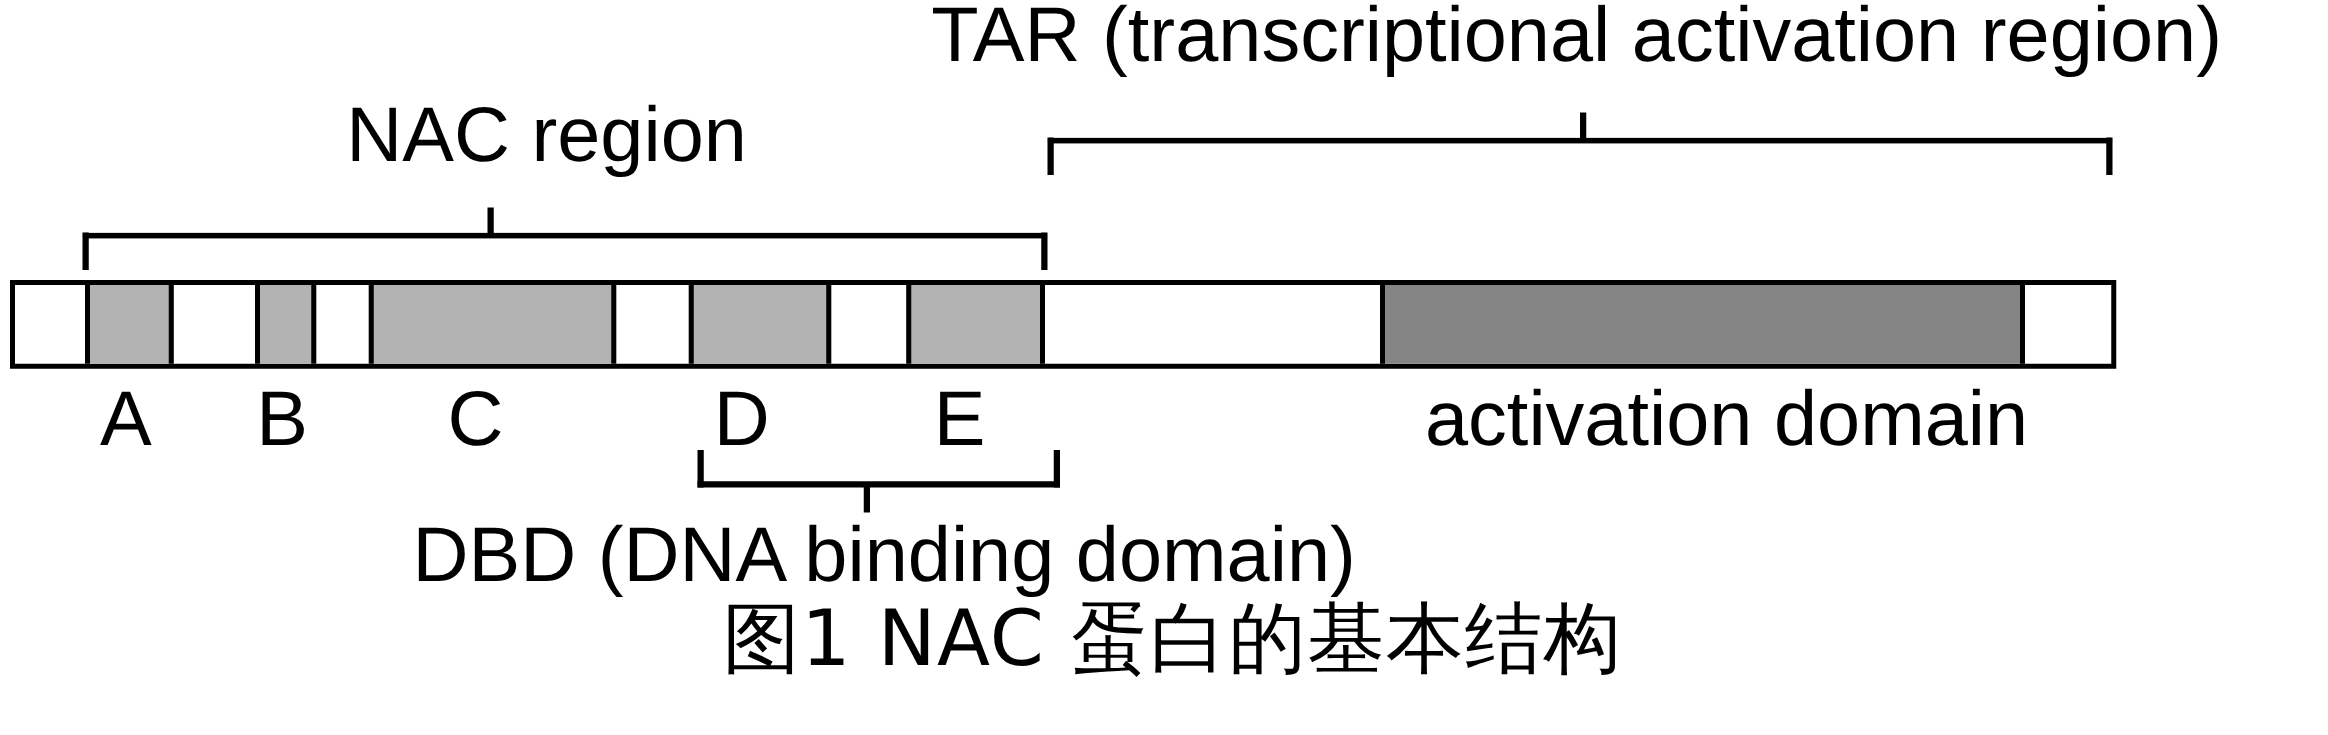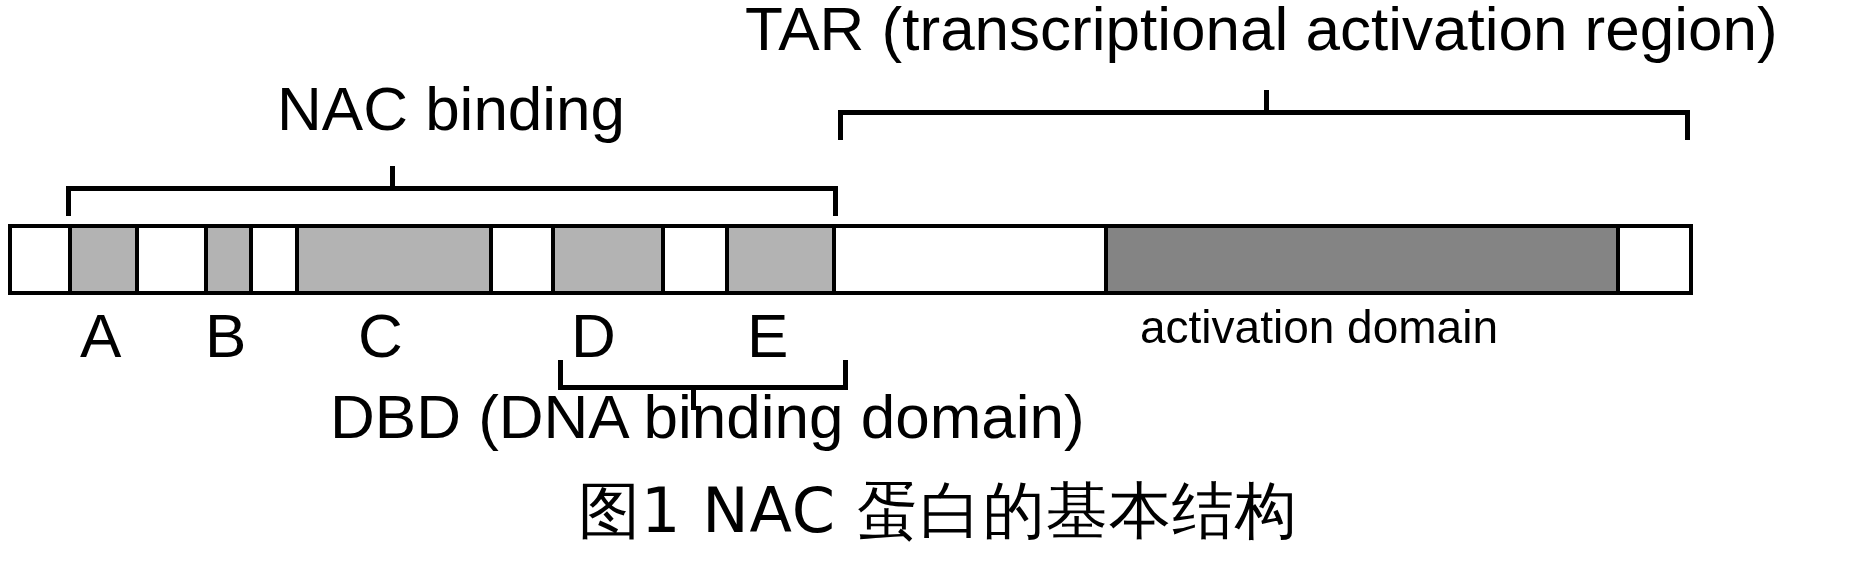--- a/index.html
+++ b/index.html
@@ -10,21 +10,21 @@
     color:#000000;
     overflow:hidden;
   }
   #stage { position:relative; width:1862px; height:516px; }
 
   .txt { position:absolute; white-space:nowrap; line-height:1; }
 
   
   #tar-label      { left:745px;  top:-2px;  font-size:62px; }
   #nac-label      { left:277px;  top:78px;  font-size:62px; }
-  #dbd-label      { left:330px;  top:386px; font-size:62px; }
+  #dbd-label      { left:330px;  top:414px; font-size:62px; }
   #caption        { left:578px;  top:480px; font-size:62px; letter-spacing:1px;
                     font-family:"DejaVu Sans", sans-serif; }
 
   
   #bar {
     position:absolute; left:8px; top:224px;
     width:1685px; height:71px;
     box-sizing:border-box;
     border:4px solid #000000;
     background:#ffffff;
@@ -33,21 +33,21 @@
     position:absolute; top:0; height:63px;
     box-sizing:border-box;
     border-left:4px solid #000;
     border-right:4px solid #000;
   }
   .seg.light { background:#b3b3b3; }
   .seg.dark  { background:#848484; }
 
   
   .seg-letter { position:absolute; top:300px; font-size:62px; }
-  .ad-label   { position:absolute; top:300px; font-size:46px; }
+  .ad-label   { position:absolute; top:300px; font-size:62px; }
 
   
   .bracket-top { position:absolute; }
   .bracket-top .bar-h {
     position:absolute; left:0; top:0; height:0;
     border-top:5px solid #000;
     border-radius:2px;
   }
   .bracket-top .leg {
     position:absolute; top:0; width:0;
@@ -71,21 +71,21 @@
   .bracket-bot .leg.r { right:0; }
   .bracket-bot .tick { position:absolute; bottom:-20px; width:0; height:22px; border-left:5px solid #000; }
 </style>
 </head>
 <body>
 
 <div id="stage">
 
   <div class="txt" id="tar-label">TAR (transcriptional activation region)</div>
 
-  <div class="txt" id="nac-label">NAC binding</div>
+  <div class="txt" id="nac-label">NAC region</div>
 
   <div id="bracket-layer">
       <div class="bracket-top" style="left: 838px; top: 110px; width: 852px; height: 30px;">
         <div class="bar-h" style="width: 852px; top: 0px;"></div>
         <div class="leg l" style="height: 30px; top: 0px;"></div>
         <div class="leg r" style="height: 30px; top: 0px;"></div>
         <div class="tick" style="left: 426px;"></div>
       </div>
       <div class="bracket-top" style="left: 66px; top: 186px; width: 772px; height: 30px;">
         <div class="bar-h" style="width: 772px; top: 0px;"></div>

